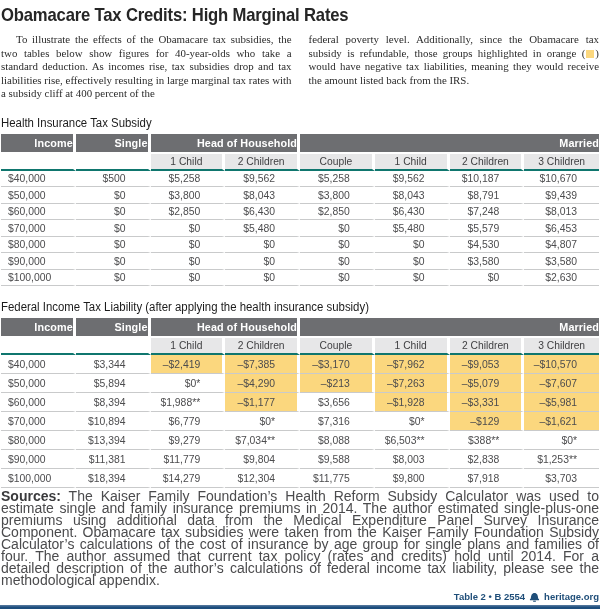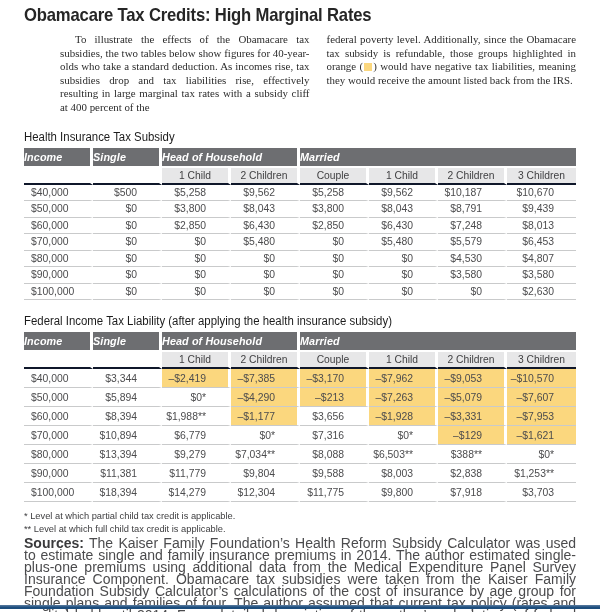--- a/index.html
+++ b/index.html
@@ -1,53 +1,51 @@
 <!DOCTYPE html>
 <html style="--orange: #FBD77E; --hdr: #6D6E71; --sub: #E7E7E8; --navy: #1F4E79;"><head>
 <meta charset="utf-8">
 <style>
   * { margin:0; padding:0; box-sizing:border-box; }
   html,body { background:#fff; }
   .page {
     position:relative; width:600px; height:612px; background:#ffffff;
-    padding:0 24px; overflow:hidden;
+    padding:0 1px; overflow:hidden;
     font-family:"Liberation Sans", sans-serif;
   }
   h1 {
     padding-top:4px; font-size:18.5px; font-weight:bold; color:#262626;
     letter-spacing:-0.2px; white-space:nowrap;
     transform:scaleX(0.9); transform-origin:left center;
   }
   .intro {
     display:flex; gap:17px; margin-top:7px;
     font-family:"Liberation Serif", serif; font-size:10.9px; line-height:13.6px; color:#2b2b2b;
     text-align:justify;
-    margin-left:36px;
   }
   .intro .col { flex:1; }
   .intro .left { text-indent:15px; }
   .swatch {
     display:inline-block; width:8px; height:8px; background:var(--orange);
     vertical-align:-1px; margin:0 1px;
   }
   h2 {
     font-size:12px; font-weight:normal; color:#1c1c1c; white-space:nowrap;
     transform:scaleX(0.95); transform-origin:left center;
   }
   .h2-1 { margin:15px 0 4px; }
   .h2-2 { margin:14px 0 4px; }
   table { width:100%; border-collapse:separate; border-spacing:0; table-layout:fixed; }
   th {
     background:var(--hdr); color:#fff; font-weight:bold; font-size:10.8px;
-    height:20px; text-align:left; border-right:3px solid #fff; border-bottom:2px solid #fff;
+    height:20px; text-align:right; border-right:3px solid #fff; border-bottom:2px solid #fff;
     letter-spacing:0.1px;
-    font-style:italic;
   }
   th:last-child { border-right:none; }
-  td.blank, td.sub { height:17px; border-right:3px solid #fff; border-bottom:2px solid #0f172a;margin-left:33px; }
+  td.blank, td.sub { height:17px; border-right:3px solid #fff; border-bottom:2px solid #0f766e;margin-left:33px; }
   td.sub { background:var(--sub); color:#3f3f41; font-size:10.3px; text-align:center; }
   .sub-row td:last-child { border-right:none; }
   tbody td {
     font-size:10.4px; color:#4c4c4e; height:16.5px;
     border-right:3px solid #fff; border-bottom:1px solid #c9cacb;
     overflow:hidden; white-space:nowrap;
   }
   tbody td:last-child { border-right:none; }
   table.t2 tbody td { height:19px; }
   td.inc { text-align:left; padding-left:7px; }
@@ -218,21 +216,21 @@
           <td class="val hl">–$7,607</td>
         </tr>
         <tr>
           <td class="inc">$60,000</td>
           <td class="val">$8,394</td>
           <td class="val">$1,988**</td>
           <td class="val hl">–$1,177</td>
           <td class="val">$3,656</td>
           <td class="val hl">–$1,928</td>
           <td class="val hl">–$3,331</td>
-          <td class="val hl">–$7,953</td>
+          <td class="val hl">–$5,981</td>
         </tr>
         <tr>
           <td class="inc">$70,000</td>
           <td class="val">$10,894</td>
           <td class="val">$6,779</td>
           <td class="val">$0*</td>
           <td class="val">$7,316</td>
           <td class="val">$0*</td>
           <td class="val hl">–$129</td>
           <td class="val hl">–$1,621</td>
@@ -263,24 +261,20 @@
           <td class="val">$14,279</td>
           <td class="val">$12,304</td>
           <td class="val">$11,775</td>
           <td class="val">$9,800</td>
           <td class="val">$7,918</td>
           <td class="val">$3,703</td>
         </tr>
       </tbody>
   </table>
 
-  <div class="footnotes">
-    <div>* Level at which partial child tax credit is applicable.</div>
-    <div>** Level at which full child tax credit is applicable.</div>
-  </div>
 
   <p class="sources"><b>Sources:</b> <span>The Kaiser Family Foundation’s Health Reform Subsidy Calculator was used to estimate single and family insurance premiums in 2014. The author estimated single-plus-one premiums using additional data from the Medical Expenditure Panel Survey Insurance Component. Obamacare tax subsidies were taken from the Kaiser Family Foundation Subsidy Calculator’s calculations of the cost of insurance by age group for single plans and families of four. The author assumed that current tax policy (rates and credits) hold until 2014.  For a detailed description of the author’s calculations of federal income tax liability, please see the methodological appendix.</span></p>
 
   <div class="footer">
     <span>Table 2 • B 2554</span>
     <span class="bell">
       <svg width="11" height="10" viewBox="0 0 24 22" aria-hidden="true">
         <path d="M4 15 C4 7 6.5 2 12 2 C17.5 2 20 7 20 15 L22 15 L22 18 L2 18 L2 15 Z M9 19 L15 19 L15 21.5 L9 21.5 Z" fill="#1F4E79"></path>
       </svg>
     </span>

